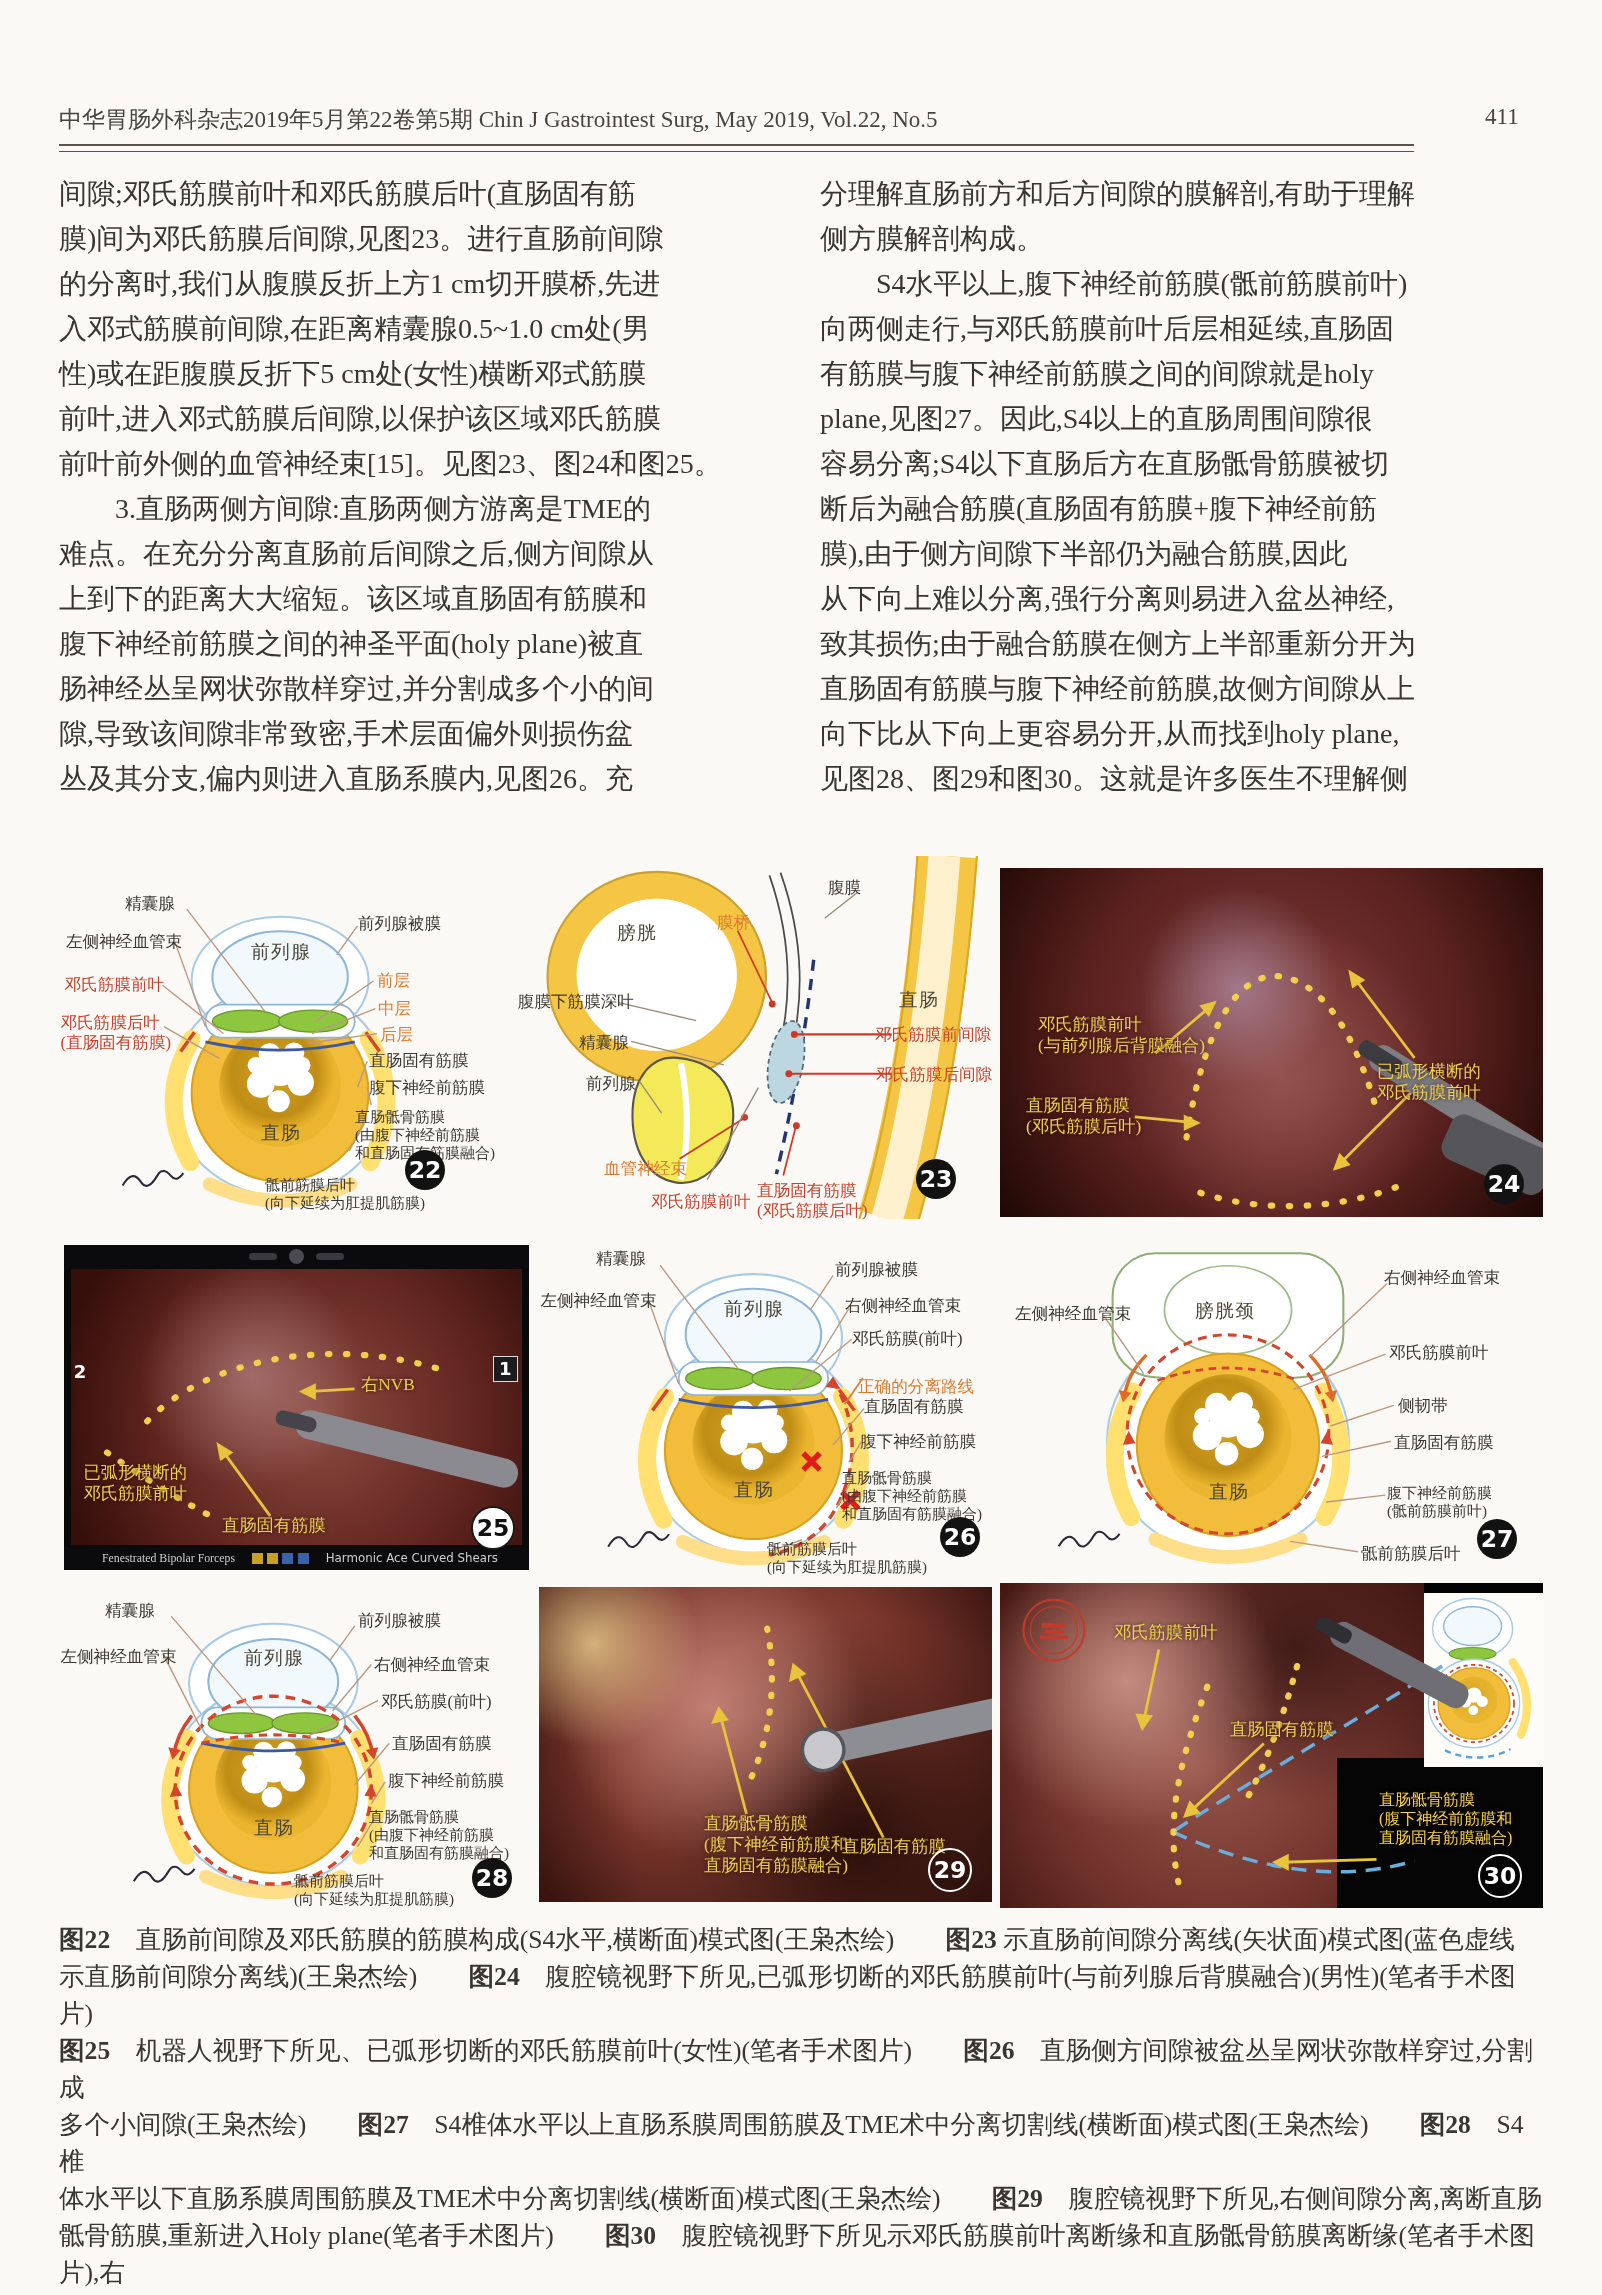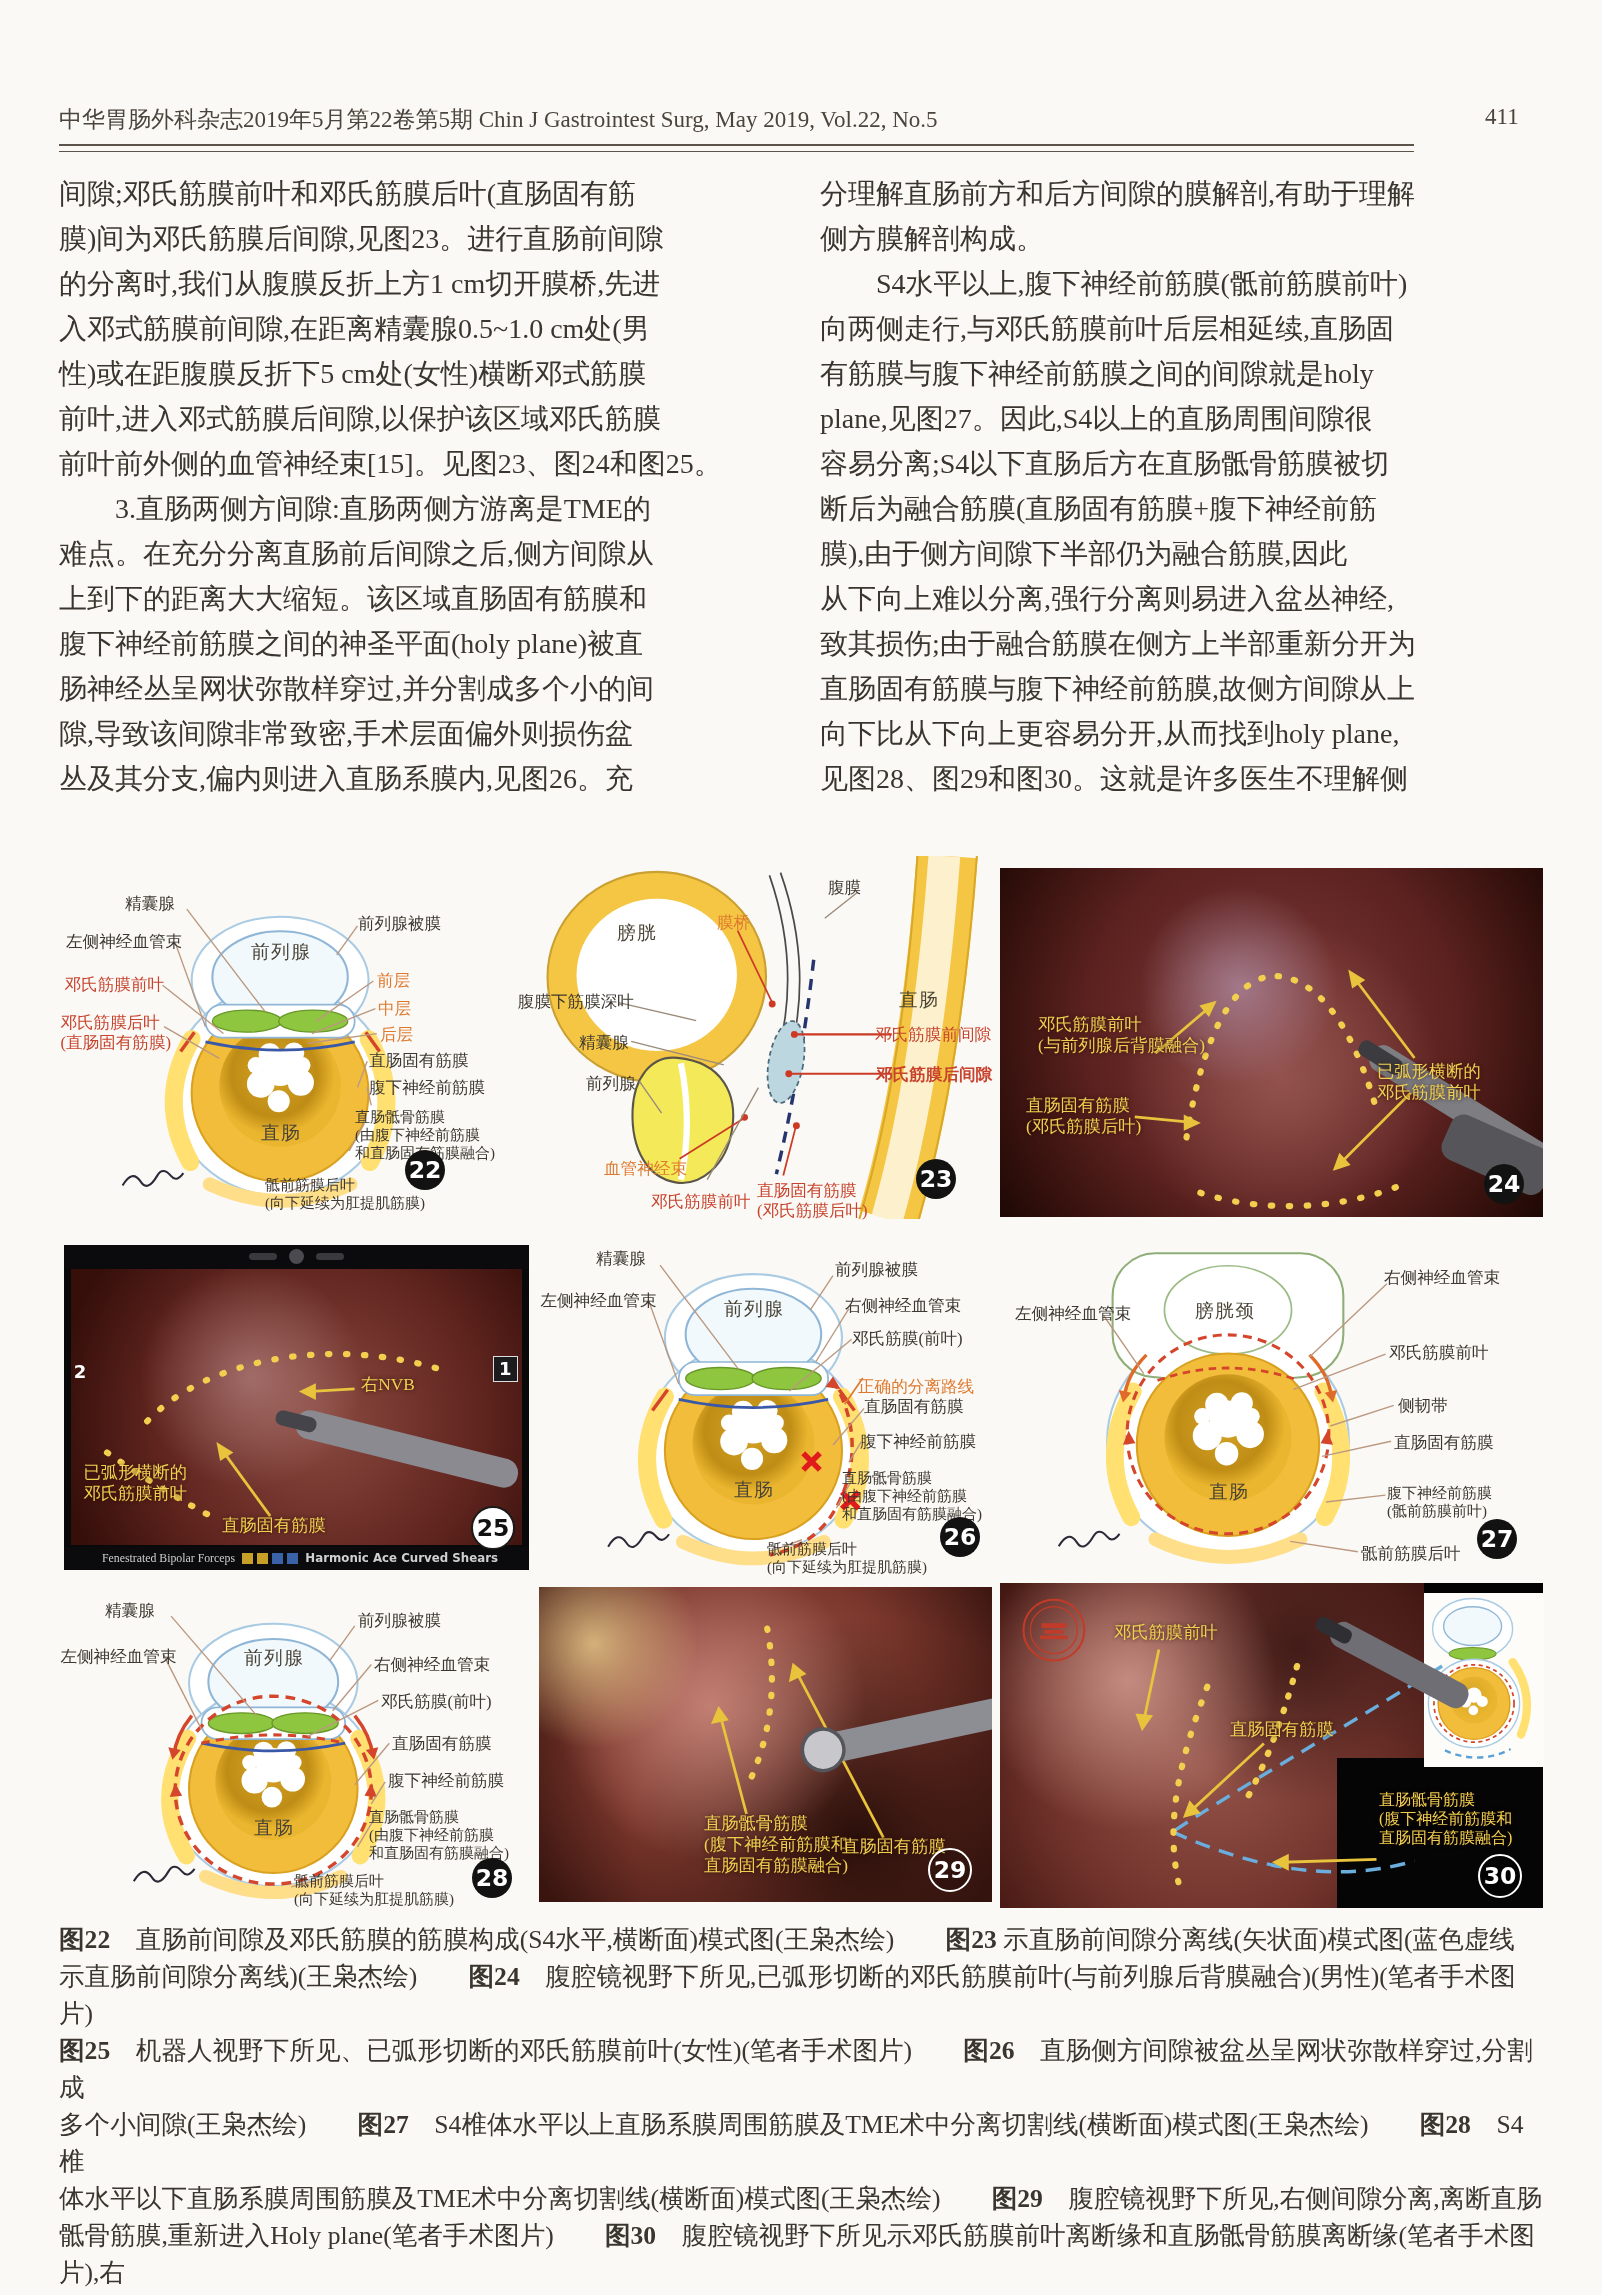--- a/index.html
+++ b/index.html
@@ -216,21 +216,21 @@
     <div class="lbl center" style="left:102px;top:66px;">膀胱</div>
     <div class="lbl center" style="left:384px;top:133px;">直肠</div>
     <div class="lbl" style="left:2.8px;top:136px;">腹膜下筋膜深叶</div>
     <div class="lbl" style="left:64px;top:177px;">精囊腺</div>
     <div class="lbl" style="left:71px;top:218px;">前列腺</div>
     <div class="lbl or" style="left:89px;top:303px;">血管神经束</div>
     <div class="lbl red" style="left:136px;top:336px;">邓氏筋膜前叶</div>
     <div class="lbl red" style="left:242px;top:325px;">直肠固有筋膜
 (邓氏筋膜后叶)</div>
     <div class="lbl red" style="left:360px;top:169px;">邓氏筋膜前间隙</div>
-    <div class="lbl red" style="left:361px;top:209px;font-weight:bold;">邓氏筋膜后间隙</div>
+    <div class="lbl red" style="left:361px;top:209px;">邓氏筋膜后间隙</div>
     <div class="badge dark" style="left:401px;top:303px;text-align:center;">23</div>
   </div>
 
   <div class="panel" style="left:1000px;top:868px;width:543px;height:349px;background:#140505;">
     <div class="photo ph24"></div>
     <svg width="543" height="349" viewBox="0 0 786 505" style="z-index:3">
       <path d="M270,390 C300,200 360,140 420,160 C480,180 520,260 545,350" stroke="#f2cf4e" stroke-width="9" fill="none" stroke-dasharray="2 22" stroke-linecap="round"></path>
       <path d="M290,470 C380,500 500,495 590,455" stroke="#f2cf4e" stroke-width="9" fill="none" stroke-dasharray="2 24" stroke-linecap="round"></path>
       <g stroke="#e8c33c" stroke-width="4" fill="#e8c33c">
         <line x1="225" y1="268" x2="305" y2="200"></line>
@@ -266,21 +266,21 @@
       <span style="width:28px;height:7px;background:#3a3a3e;border-radius:3.5px;"></span>
     </div>
     <div class="bar25" style="bottom:0;">
       <span style="margin-left:38px;font-family:Liberation Serif, serif;">Fenestrated Bipolar Forceps</span>
       <span style="margin-left:auto;display:flex;gap:4.1px;">
         <span style="width:11px;height:11px;background:#c8a028;"></span>
         <span style="width:11px;height:11px;background:#c8a028;"></span>
         <span style="width:11px;height:11px;background:#3a62a8;"></span>
         <span style="width:11px;height:11px;background:#3a62a8;"></span>
       </span>
-      <span style="margin-left:auto;margin-right:31px;font-weight:bold;">Harmonic Ace Curved Shears</span>
+      <span style="margin-left:auto;margin-right:31px;">Harmonic Ace Curved Shears</span>
     </div>
     <div class="mk25" style="left:9.7px;top:116px;">2</div>
     <div class="mk25 sq25" style="right:11px;top:111px;">1</div>
     <svg width="465" height="325" viewBox="0 0 672 470" style="z-index:3">
       <path d="M120,255 C210,160 400,130 560,185" stroke="#f2cf4e" stroke-width="9" fill="none" stroke-dasharray="2 24" stroke-linecap="round"></path>
       <path d="M62,300 C105,330 155,362 212,392" stroke="#f2cf4e" stroke-width="9" fill="none" stroke-dasharray="2 22" stroke-linecap="round"></path>
       <g stroke="#e8c33c" stroke-width="4" fill="#e8c33c">
         <line x1="420" y1="208" x2="352" y2="212"></line>
           <polygon points="344,212 362,203 362,221"></polygon>
         <line x1="298" y1="392" x2="228" y2="296"></line>

